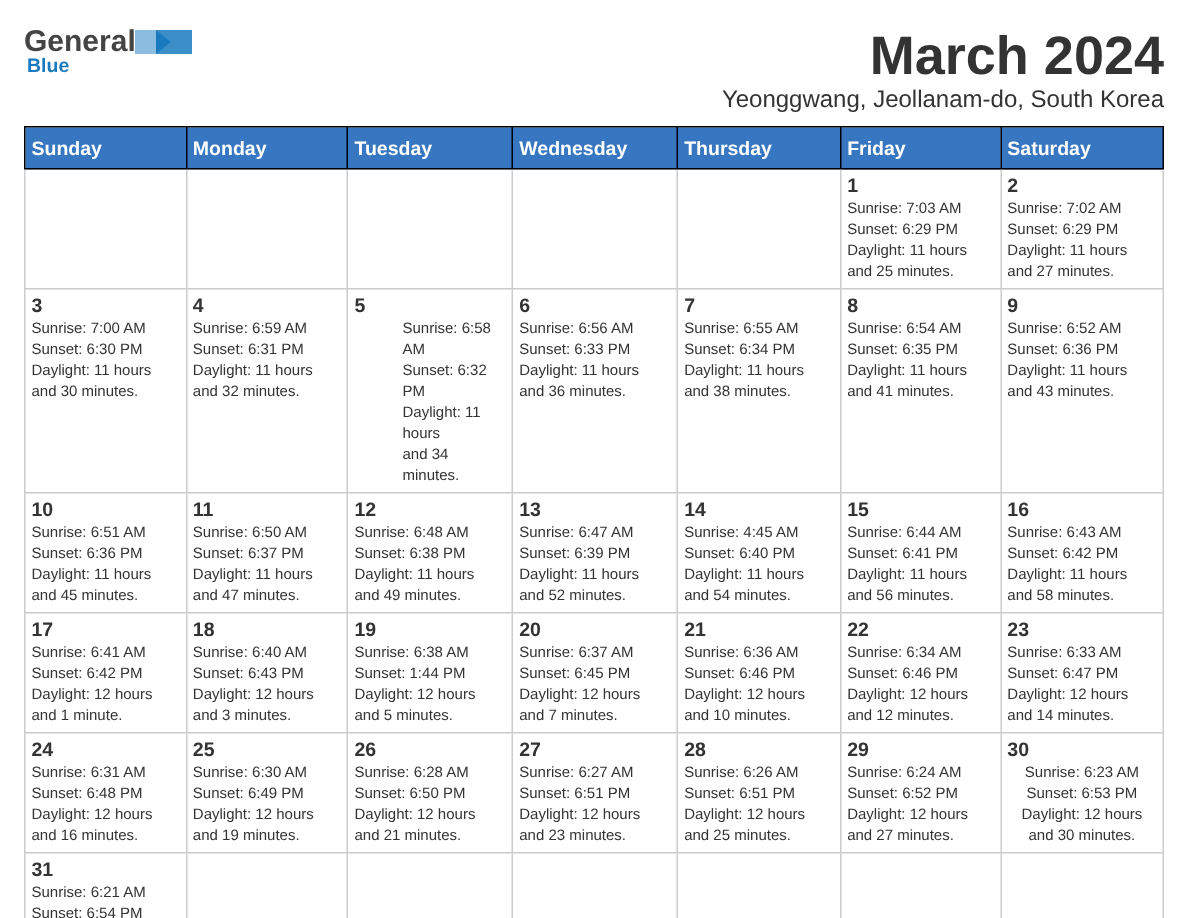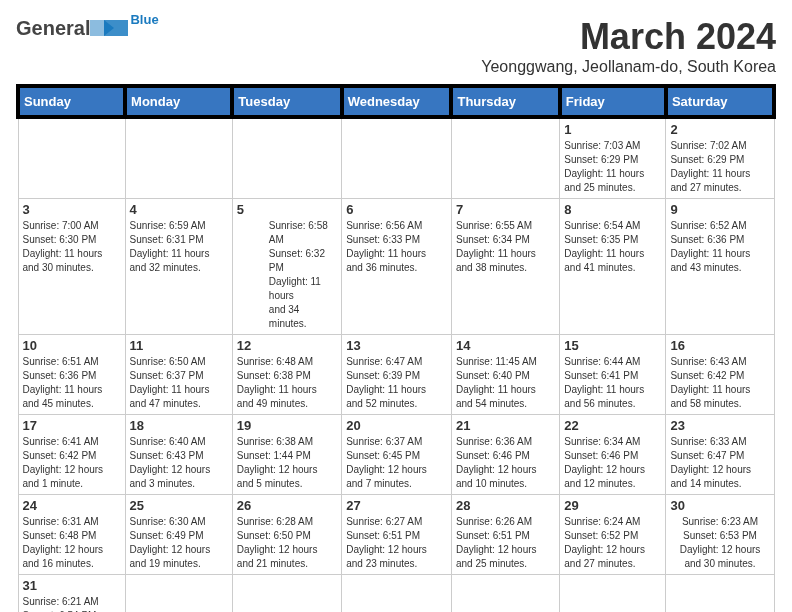--- a/index.html
+++ b/index.html
@@ -11,20 +11,21 @@
       padding: 16px;
     }
     .header-area {
       display: flex;
       justify-content: space-between;
       align-items: flex-start;
       margin-bottom: 8px;
     }
     .logo {
       display: flex;
+      flex-direction: column;
       align-items: flex-start;
     }
     .title-area {
       text-align: right;
     }
     .main-title {
       font-size: 36px;
       font-weight: bold;
       color: #333;
     }
@@ -38,21 +39,21 @@
       border-collapse: collapse;
       border: 1px solid #ccc;
     }
     .calendar th {
       background: #3776c1;
       color: #fff;
       font-size: 13px;
       font-weight: bold;
       padding: 6px 4px;
       text-align: left;
-      border: 4px solid #000000;
+      border: 1px solid #000000;
     }
     .calendar td {
       border: 1px solid #ccc;
       vertical-align: top;
       padding: 3px 4px;
       font-size: 10.5px;
       color: #333;
       width: 113px;
       min-height: 72px;
       height: 72px;
@@ -201,21 +202,21 @@
         </td>
         <td>
           <span class="day-num">13</span>
           <div class="day-info" style="white-space: pre-line;">Sunrise: 6:47 AM
 Sunset: 6:39 PM
 Daylight: 11 hours
 and 52 minutes.</div>
         </td>
         <td>
           <span class="day-num">14</span>
-          <div class="day-info" style="white-space: pre-line;">Sunrise: 11:45 AM
+          <div class="day-info" style="white-space: pre-line;">Sunrise: 4:45 AM
 Sunset: 6:40 PM
 Daylight: 11 hours
 and 54 minutes.</div>
         </td>
         <td>
           <span class="day-num">15</span>
           <div class="day-info" style="white-space: pre-line;">Sunrise: 6:44 AM
 Sunset: 6:41 PM
 Daylight: 11 hours
 and 56 minutes.</div>

